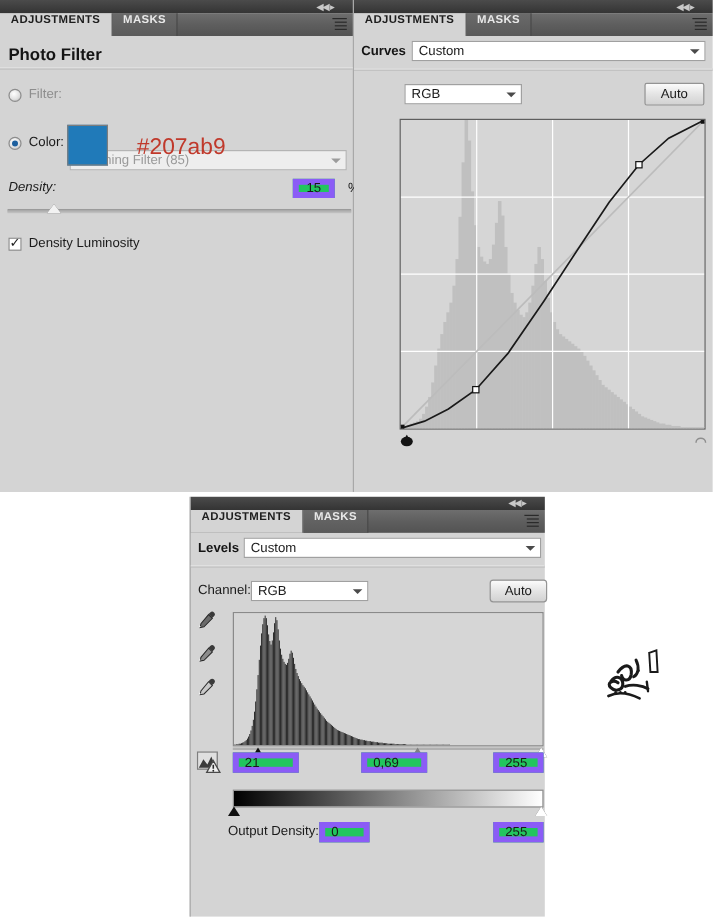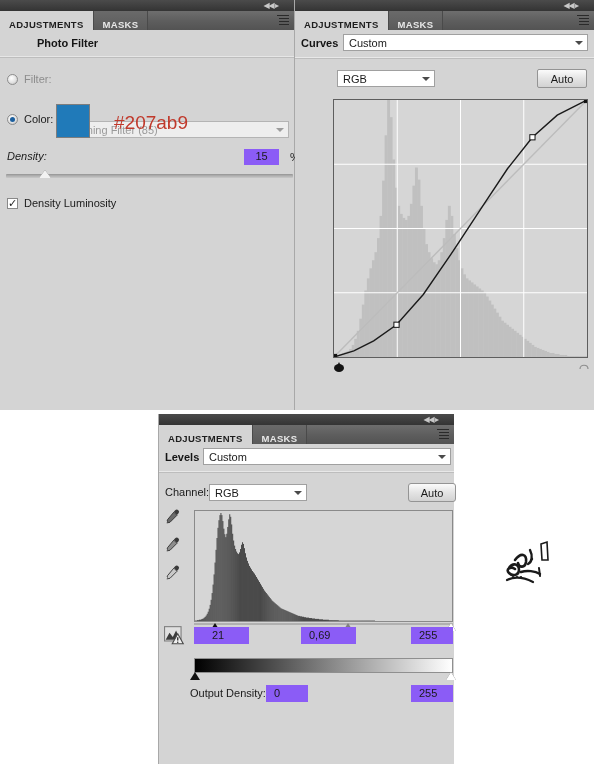--- a/index.html
+++ b/index.html
@@ -37,21 +37,21 @@
   }
   .tabstrip {
     height: 19px;
     background: linear-gradient(to bottom, #6e6e6e 0%, #5e5e5e 50%, #535353 100%);
     position: relative;
     display: flex;
     align-items: stretch;
   }
   .tab {
     padding: 0 9px;
-    display: flex; align-items: flex-end;
+    display: flex; align-items: flex-start;
     font-size: 9.5px;
     font-weight: bold;
     letter-spacing: 0.3px;
     color: #e8e8e8;
     background: linear-gradient(to bottom, #6a6a6a 0%, #5a5a5a 100%);
     border-right: 1px solid #4a4a4a;
   }
   .tab.active {
     background: #d4d4d4;
     color: #1e1e1e;
@@ -73,25 +73,24 @@
   .panel-menu-icon i:nth-child(3) { width: 10px; }
   .panel-menu-icon i:nth-child(4) { width: 10px; }
 
   
   #photo-filter-panel {
     left: 0; top: 0;
     width: 295px; height: 410px;
     border-right: 1px solid #a8a8a8;
   }
   .pf-title {
-    font-size: 11px;
+    font-size: 14px;
     font-weight: bold;
     padding: 7px 0 0 7px;
     color: #141414;
-    margin-left: 30px;
   }
   .pf-divider {
     position: absolute;
     left: 0; right: 0; top: 56px;
     height: 1px;
     background: #bdbdbd;
     border-top: 1px solid #e6e6e6;
   }
   .pf-row {
     position: absolute;
@@ -154,25 +153,25 @@
     box-sizing: border-box;
   }
   .hexlabel {
     font-size: 19px;
     color: #c0392b;
     margin-left: 34px;
     font-family: "Liberation Sans", sans-serif;
   }
 
   .numbox {
-    background: #8b5cf6;
-    border: 3px solid #8b5cf6;
+    background: #22c55e;
+    border: 5px solid #8b5cf6;
     height: 16px;
     box-sizing: border-box;
-    display: flex; align-items: flex-end;
+    display: flex; align-items: center;
     justify-content: center;
     font-size: 11px;
     color: #1a1a1a;
   }
   .pct { margin-left: 6px; color: #1a1a1a; }
 
   .track {
     position: absolute;
     height: 3px;
     background: linear-gradient(to bottom, #a5a5a5, #c9c9c9);
@@ -825,21 +824,21 @@
   <div style="position:absolute; left:5px; top:212px;">
     <svg width="22" height="20" viewBox="0 0 20 18">
       <rect x="0.5" y="0.5" width="15" height="13" fill="#e0e0e0" stroke="#7e7e7e"></rect>
       <path d="M1.5 12.5 L5 6 L8 10 L11 4 L14.5 12.5 Z" fill="#3c3c3c"></path>
       <path d="M12.5 7 L17.5 16 L7.5 16 Z" fill="#f0f0f0" stroke="#4a4a4a" stroke-width="1"></path>
       <path d="M12.5 10.2 l0 3" stroke="#2a2a2a" stroke-width="1.2"></path>
       <circle cx="12.5" cy="14.7" r="0.7" fill="#2a2a2a"></circle>
     </svg>
   </div>
 
-  <div class="numbox" style="position:absolute; left:35px; top:213px; width:55px; height:17px; justify-content:flex-start; padding-left:15px;">
+  <div class="numbox" style="position:absolute; left:35px; top:213px; width:55px; height:17px; justify-content:flex-start; padding-left:5px;">
     <span>21</span>
   </div>
   <div class="numbox" style="position:absolute; left:142px; top:213px; width:55px; height:17px; justify-content:flex-start; padding-left:5px;">
     <span>0,69</span>
   </div>
   <div class="numbox" style="position:absolute; left:252px; top:213px; width:42px; height:17px; justify-content:flex-start; padding-left:5px;">
     <span>255</span>
   </div>
 
   <div class="gradstrip" style="left:35px; top:244px; width:259px; height:15px;"></div>

